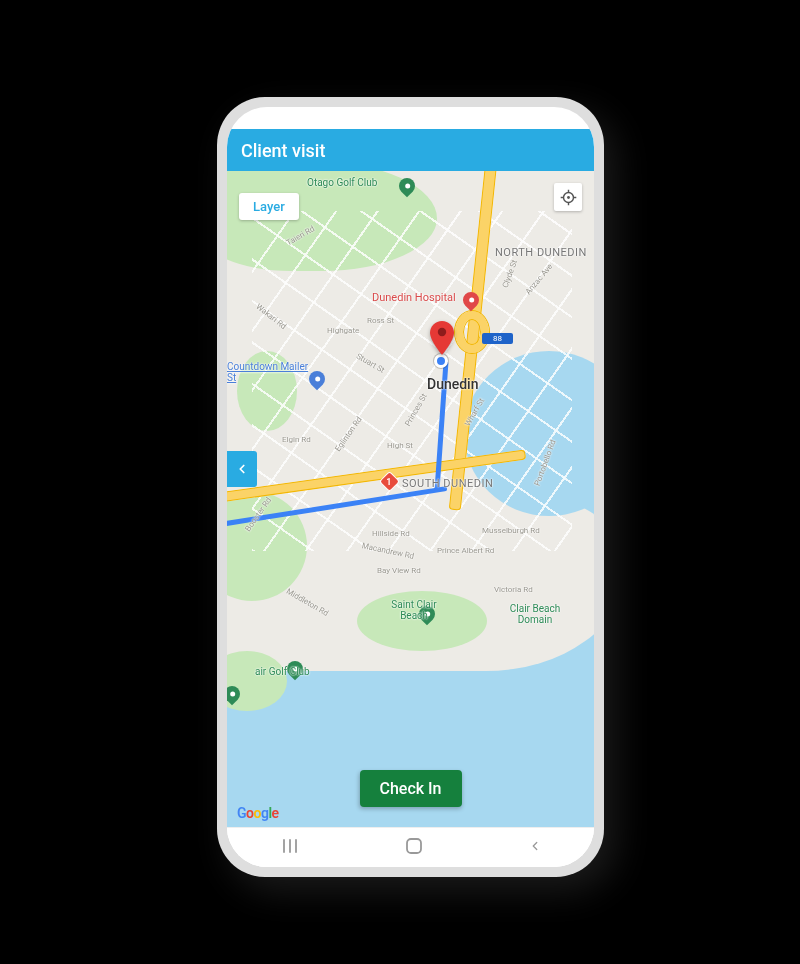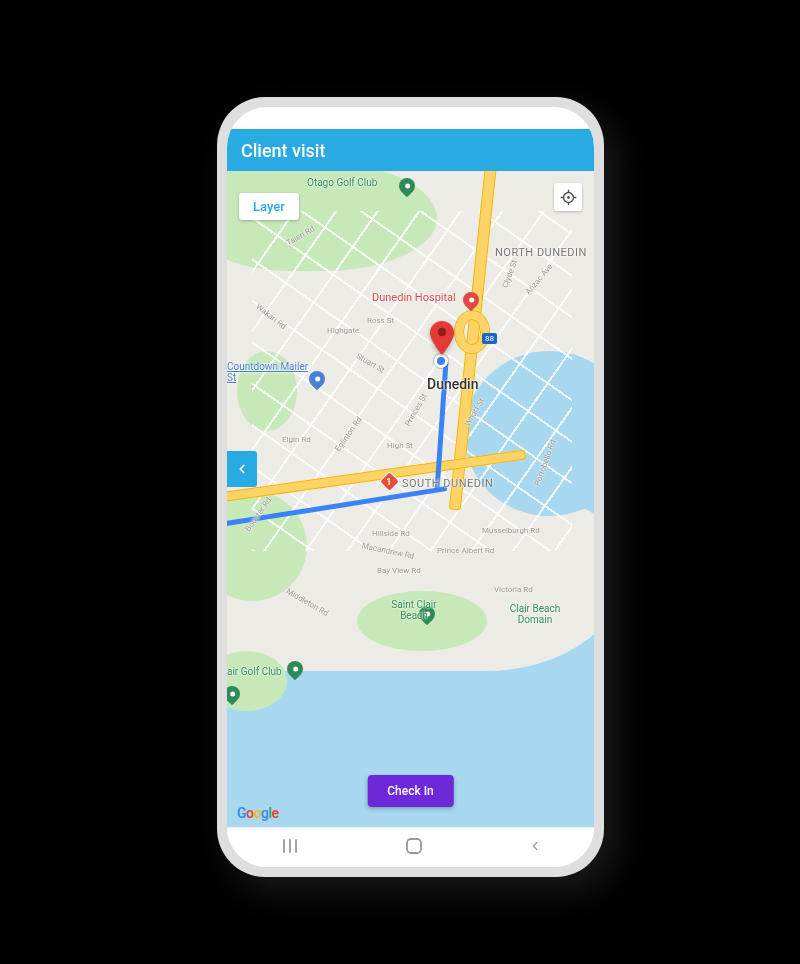--- a/index.html
+++ b/index.html
@@ -157,21 +157,21 @@
     transform: rotate(-45deg);
     display: flex; align-items: center; justify-content: center;
   }
   .poi-pin.green { background: #2E8B57; }
   .poi-pin.blue  { background: #4A7FD9; }
   .poi-pin.red   { background: #E04848; }
   .poi-pin .dot  { width: 5px; height: 5px; background: #fff; border-radius: 50%; transform: rotate(45deg); }
   .badge88 {
     position: absolute;
     left: 255px; top: 162px;
-    width: 15px; height: 11px;
+    width: 31px; height: 11px;
     background: #1E63C9;
     color: #fff;
     font-size: 8px;
     line-height: 11px;
     text-align: center;
     border-radius: 2px;
   }
   .badge1 {
     position: absolute;
     left: 155px; top: 303px;
@@ -220,23 +220,23 @@
     background: #29ABE2;
     display: flex; align-items: center; justify-content: center;
     cursor: pointer;
     border-radius: 0 3px 3px 0;
   }
   .collapse-btn svg { stroke: #fff; }
   .checkin-btn {
     position: absolute;
     left: 50%; bottom: 20px;
     transform: translateX(-50%);
-    background: #6d28d9;
+    background: #15803d;
     color: #fff;
-    font-size: 12px;
+    font-size: 16px;
     font-weight: 500;
     padding: 9px 20px;
     border-radius: 4px;
     box-shadow: 0 2px 4px rgba(0,0,0,0.25);
     cursor: pointer;
   }
   .google-logo {
     position: absolute;
     left: 10px; bottom: 6px;
     font-size: 14px;
@@ -309,21 +309,21 @@
             </div>
 
           <div class="maplabel poi-green" style="left:80px; top:6px;">Otago Golf Club</div>
           <div class="maplabel district" style="left:268px; top:75px;">NORTH DUNEDIN</div>
           <div class="maplabel poi-red" style="left:145px; top:120px;">Dunedin Hospital</div>
           <div class="maplabel city" style="left:200px; top:205px;">Dunedin</div>
           <div class="maplabel poi-blue" style="left:0px; top:190px; width:90px; white-space:normal;text-decoration:underline;">Countdown Mailer St</div>
           <div class="maplabel district" style="left:175px; top:306px;text-align:center;">SOUTH DUNEDIN</div>
           <div class="maplabel poi-green" style="left:157px; top:428px; width:60px; white-space:normal; text-align:center;">Saint Clair Beach</div>
           <div class="maplabel poi-green" style="left:273px; top:432px; width:70px; white-space:normal; text-align:center;">Clair Beach Domain</div>
-          <div class="maplabel poi-green" style="left:0px; top:495px;">air Golf Club</div>
+          <div class="maplabel poi-green" style="left:0px; top:495px;padding-left:28px;">air Golf Club</div>
 
           <div class="maplabel road" style="left:60px; top:68px; transform:rotate(-30deg);">Taieri Rd</div>
           <div class="maplabel road" style="left:30px; top:130px; transform:rotate(38deg);">Wakari Rd</div>
           <div class="maplabel road" style="left:100px; top:155px;">Highgate</div>
           <div class="maplabel road" style="left:140px; top:145px;">Ross St</div>
           <div class="maplabel road" style="left:130px; top:180px; transform:rotate(30deg);">Stuart St</div>
           <div class="maplabel road" style="left:160px; top:225px;margin-top:45px;">High St</div>
           <div class="maplabel road" style="left:55px; top:264px;text-align:right;">Elgin Rd</div>
           <div class="maplabel road" style="left:110px; top:275px; transform:rotate(-55deg);">Eglinton Rd</div>
           <div class="maplabel road" style="left:180px; top:250px; transform:rotate(-60deg);">Princes St</div>

